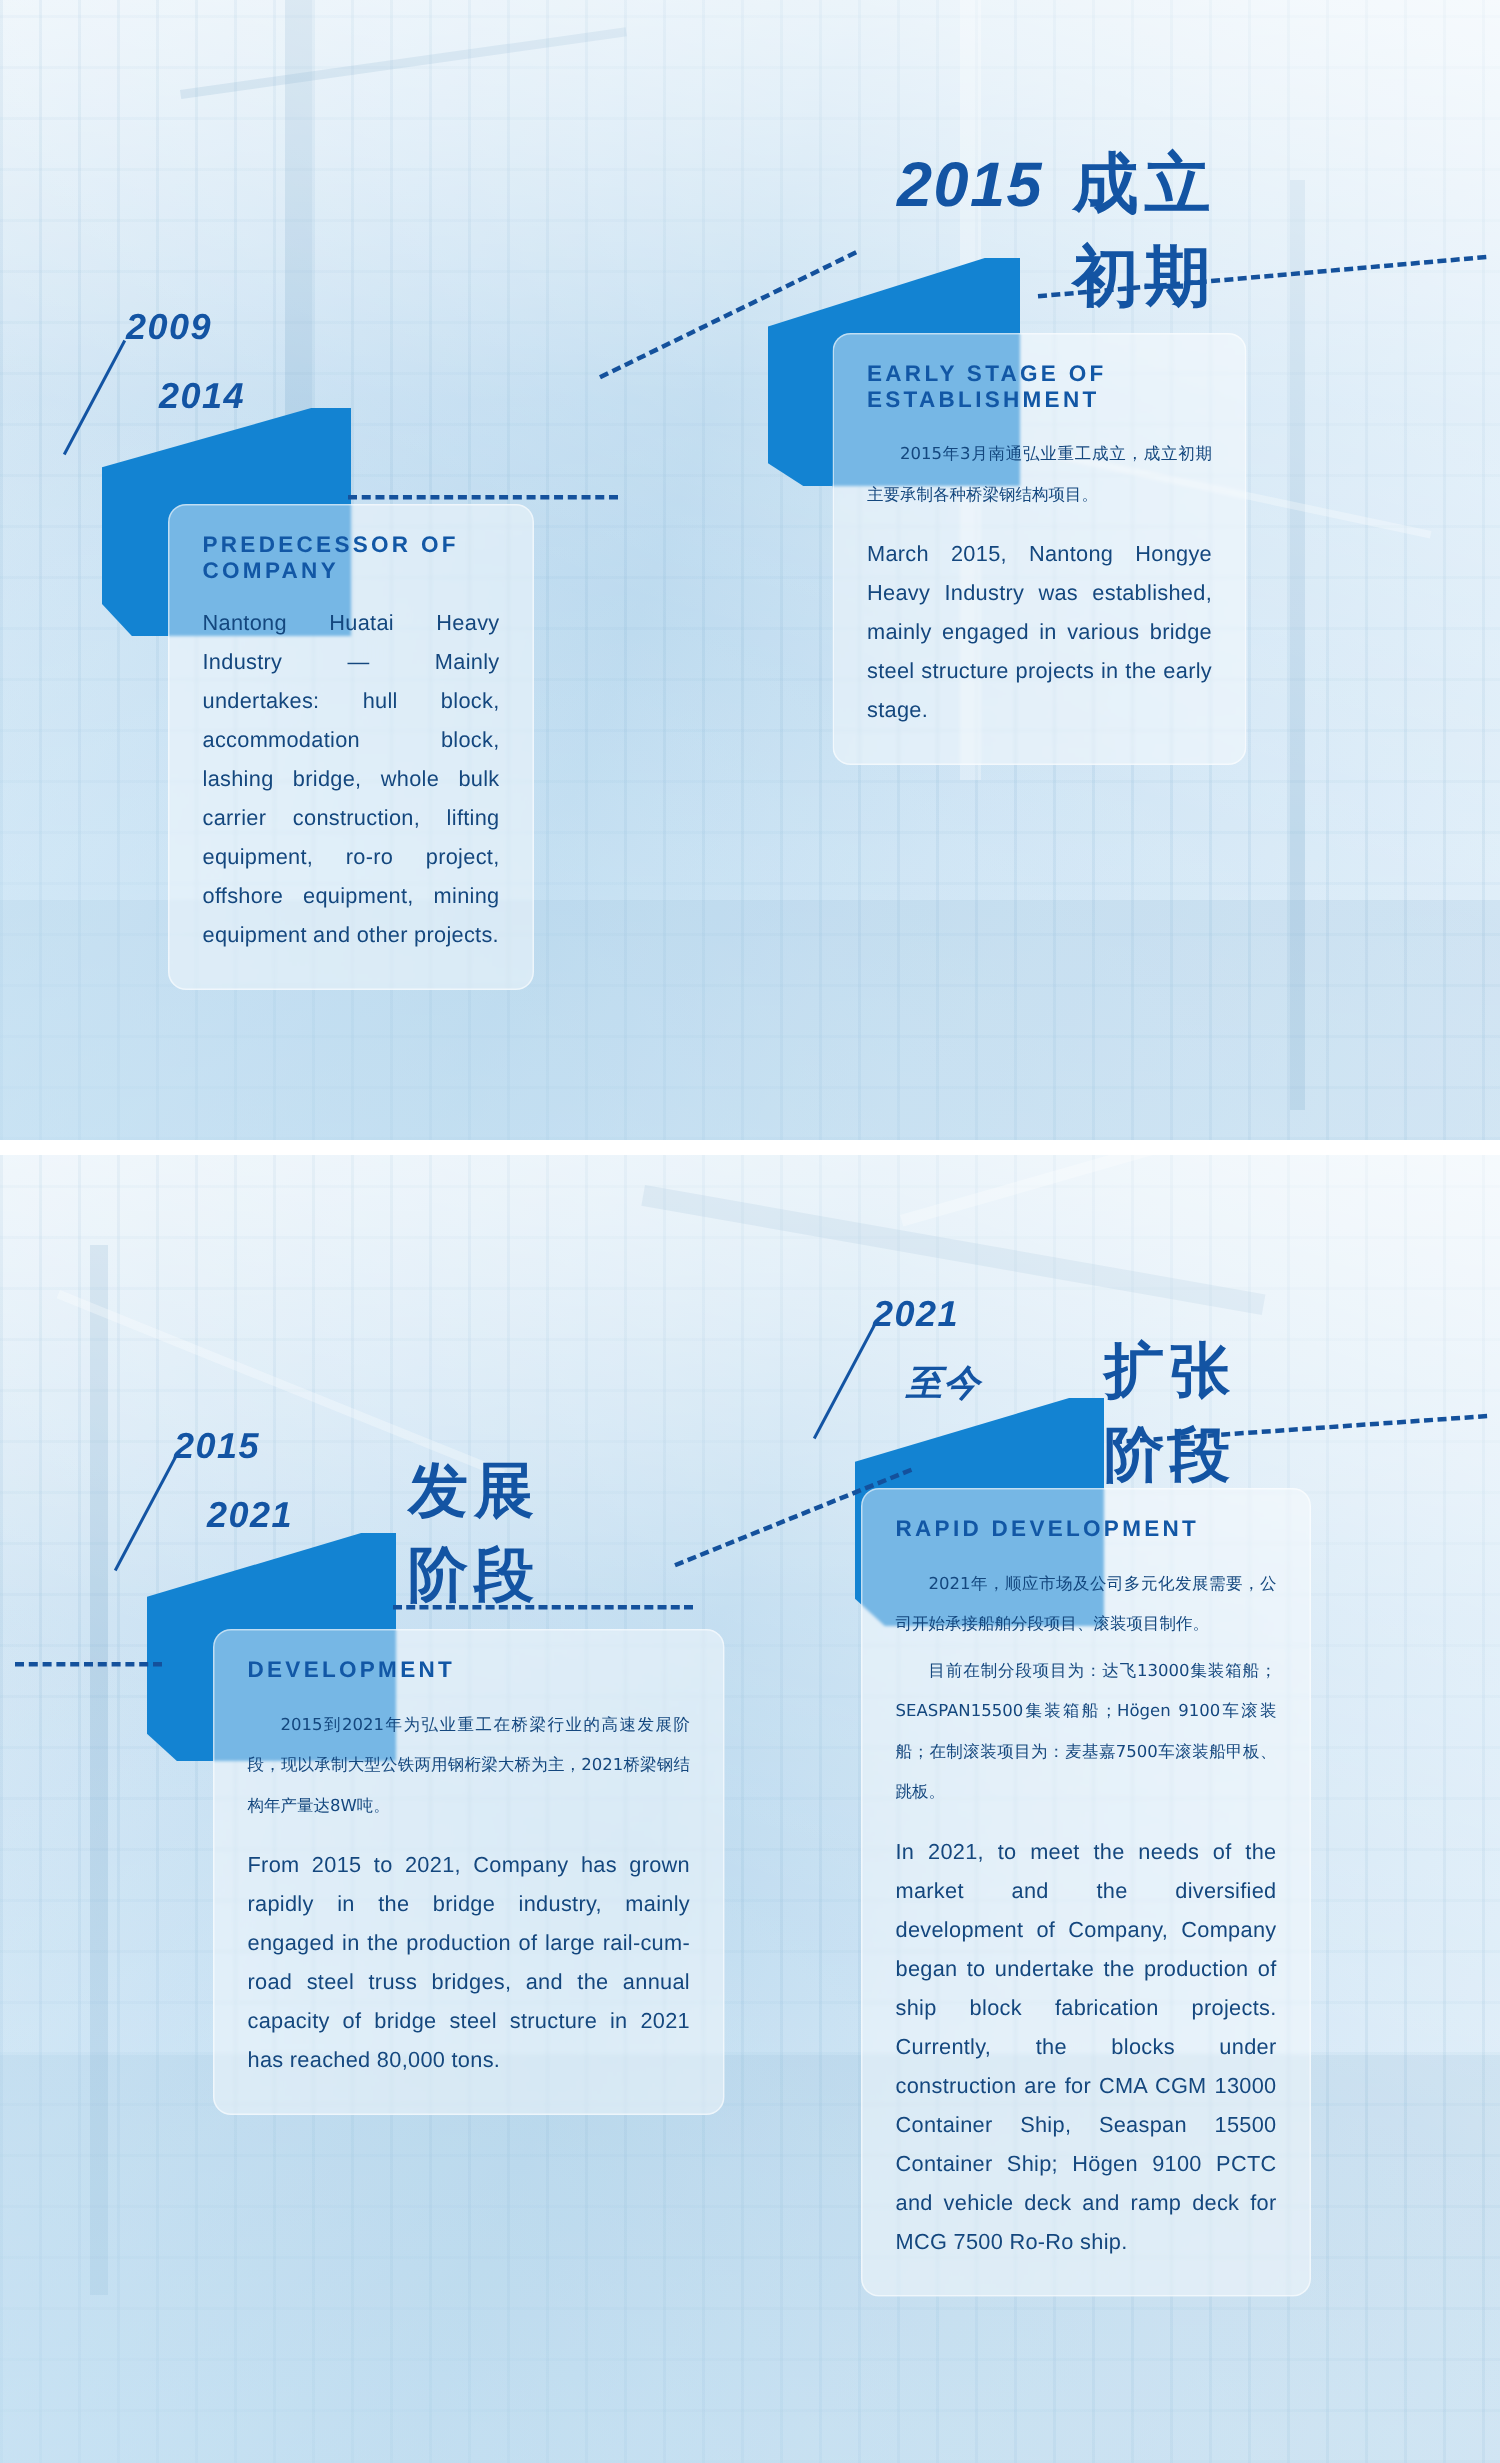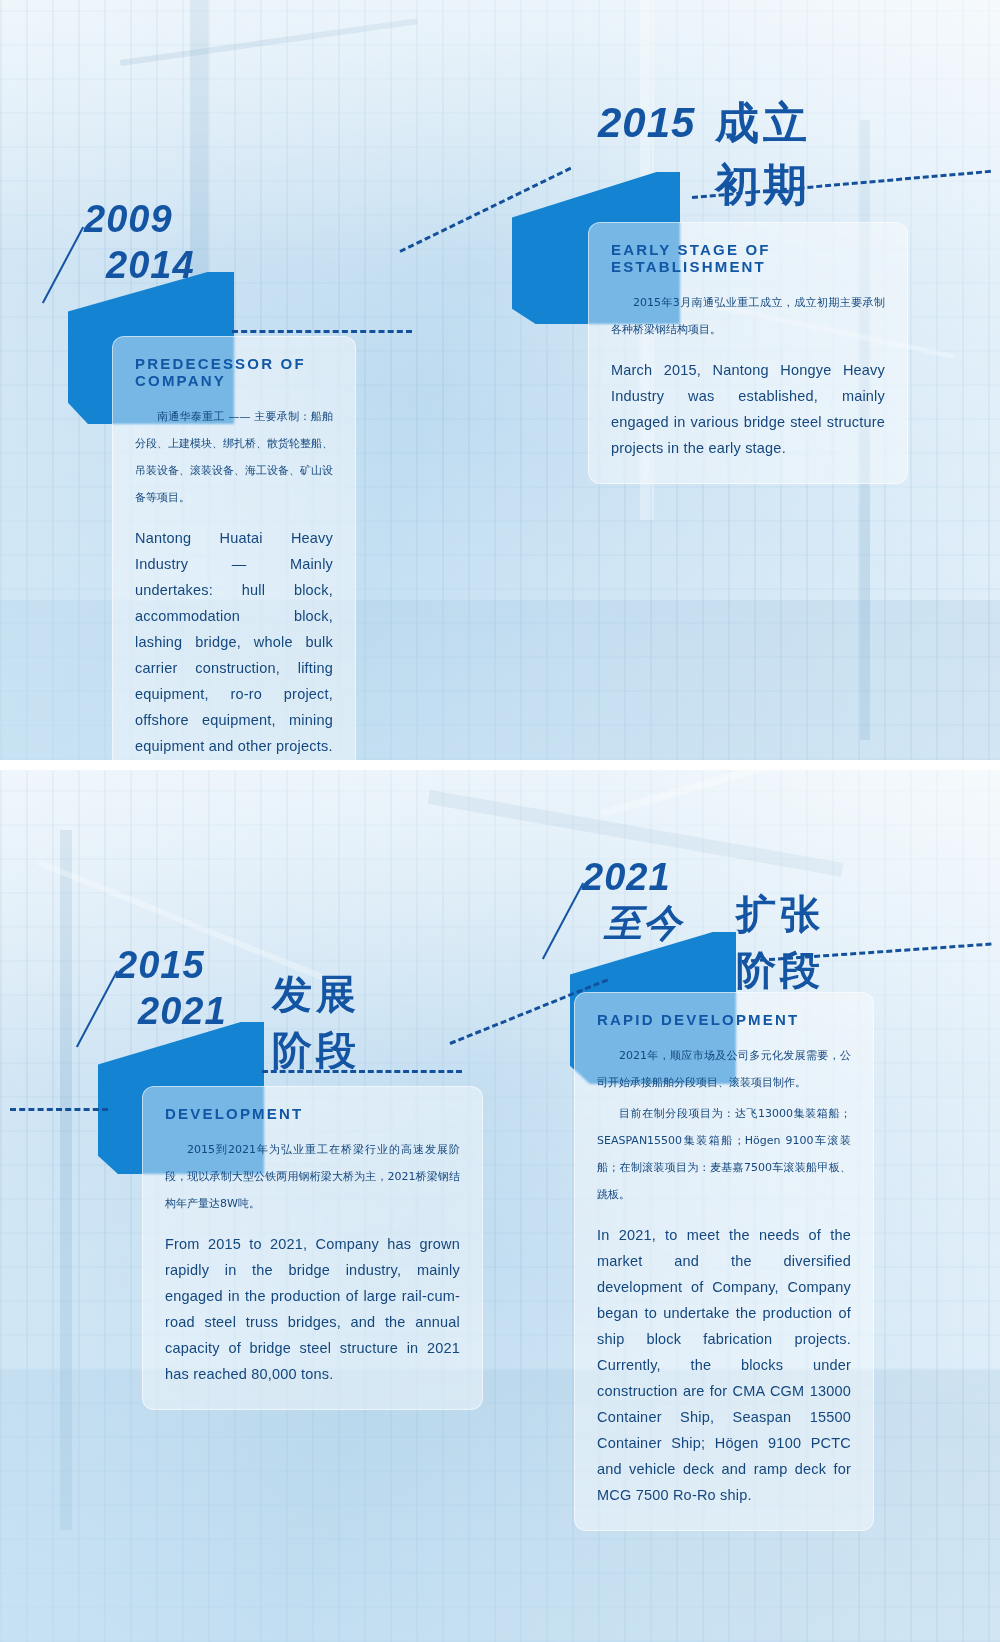--- a/index.html
+++ b/index.html
@@ -71,21 +71,21 @@
 
   
   .years {
     position: absolute;
     color: #1354a3;
     font-style: italic;
     font-weight: 700;
     letter-spacing: 1px;
   }
   .years .y {
-    font-size: 38px;
+    font-size: 24px;
     line-height: 46px;
     font-family: "Liberation Sans", sans-serif;
   }
   .years .y2 { margin-left: 22px; }
   .year-slash {
     position: absolute;
     width: 2px; height: 86px;
     background: #1354a3;
     transform: rotate(28deg);
   }
@@ -171,25 +171,24 @@
       <div class="y" style="font-size:42px;">2015</div>
     </div>
 
     <div class="cjk-title big" style="left:690px; top:92px; width:146px;">
       <div>成立</div>
       <div>初期</div>
     </div>
 
     <div class="card" style="left:112px; top:336px; width:244px;">
       <h3>PREDECESSOR OF COMPANY</h3>
-      <p class="cn">南通华泰重工 —— 主要承制：船舶分段、上建模块、绑扎桥、散货轮整船、吊装设备、滚装设备、海工设备、矿山设备等项目。</p>
       <p class="en">Nantong Huatai Heavy Industry — Mainly undertakes: hull block, accommodation block, lashing bridge, whole bulk carrier construction, lifting equipment, ro-ro project, offshore equipment, mining equipment and other projects.</p>
     </div>
 
-    <div class="card" style="left:588px; top:222px; width:320px;">
+    <div class="card" style="left:555px; top:222px; width:276px;">
       <h3>EARLY STAGE OF ESTABLISHMENT</h3>
       <p class="cn">2015年3月南通弘业重工成立，成立初期主要承制各种桥梁钢结构项目。</p>
       <p class="en">March 2015, Nantong Hongye Heavy Industry was established, mainly engaged in various bridge steel structure projects in the early stage.</p>
     </div>
   </div>
 
   <div class="divider-white"></div>
 
   <div class="panel" id="panel-bottom">
     <div class="photo-bg"></div>

